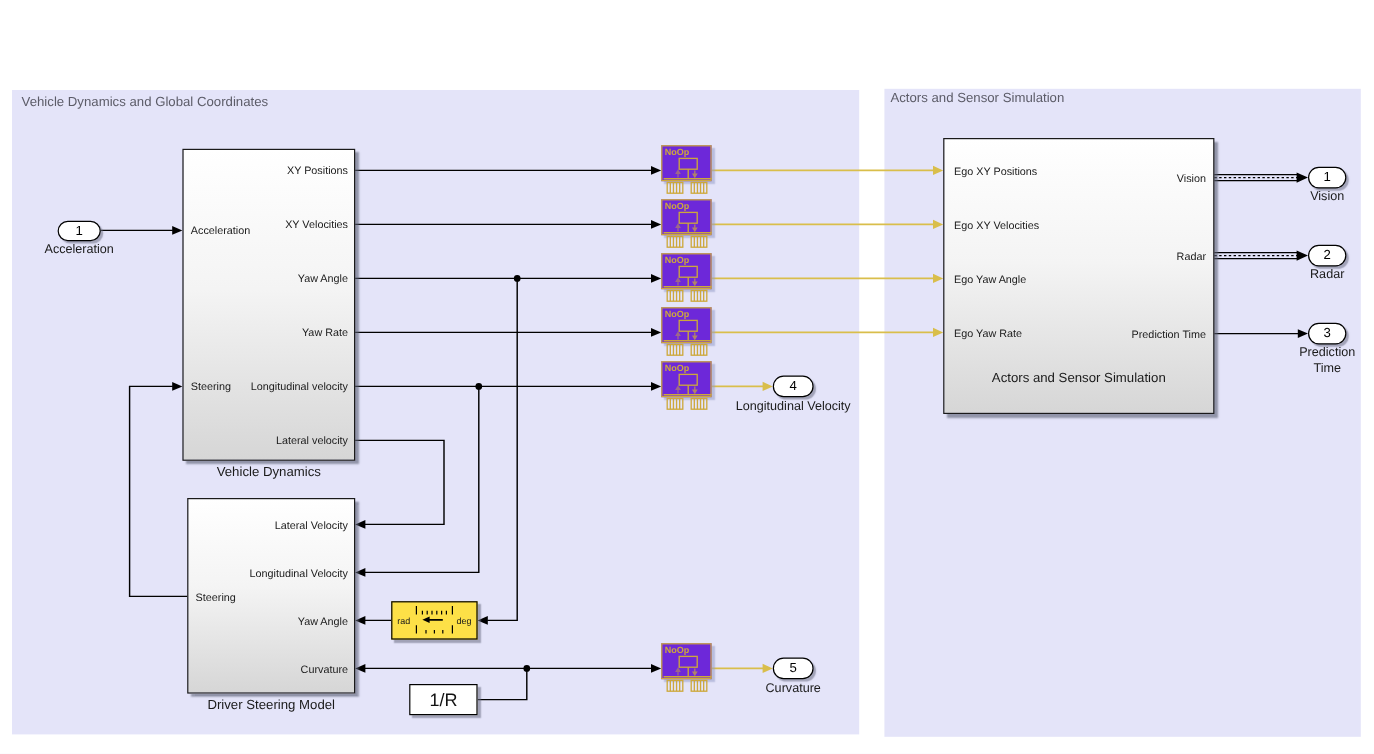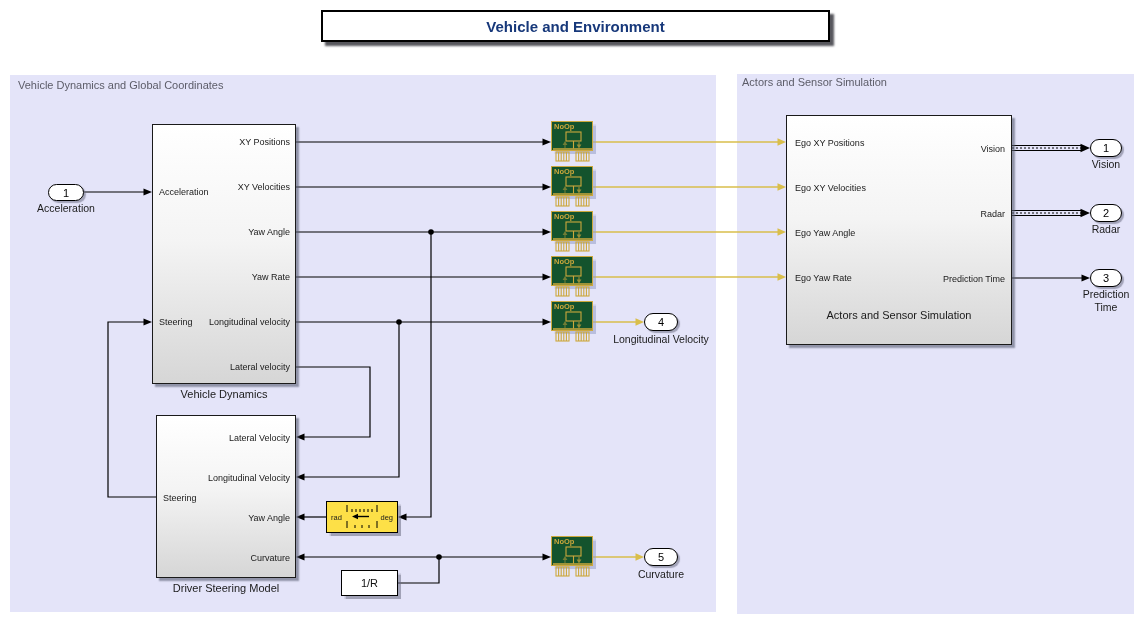--- a/index.html
+++ b/index.html
@@ -21,40 +21,37 @@
        box-shadow:3px 3px 1.5px rgba(90,95,115,.6);}
   .plabel{position:absolute;font-size:9px;color:#1a1a1a;white-space:nowrap;}
   .plabel.r{text-align:right;}
   .caption{position:absolute;font-size:11px;color:#1a1a1a;text-align:center;}
   
   .port{position:absolute;box-sizing:border-box;background:#fff;border:1.5px solid #000;
         border-radius:10px;display:flex;align-items:center;justify-content:center;
         font-size:11px;color:#000;box-shadow:2px 2px 1px rgba(105,108,130,.55);}
   .port-label{position:absolute;font-size:10.5px;color:#1a1a1a;text-align:center;line-height:1.2;}
   
-  .noop{position:absolute;box-sizing:border-box;width:42px;height:30px;background:#14532d;
+  .noop{position:absolute;box-sizing:border-box;width:42px;height:30px;background:#6d28d9;
         border:1.6px solid #CDA83C;box-shadow:2.5px 2.5px 1px rgba(150,158,200,.55);}
   .noop .nooplbl{position:absolute;left:2px;top:0px;font-size:7.5px;font-weight:bold;color:#CDA83C;}
   .noop svg{position:absolute;left:0;top:0;}
   
   .conv{position:absolute;left:326px;top:501px;width:72px;height:32px;box-sizing:border-box;
         background:#fde047;border:1.6px solid #000;box-shadow:2.5px 2.5px 1px rgba(105,108,130,.55);}
   .conv .ctext{position:absolute;top:11px;font-size:7.5px;color:#1a1a1a;}
   .gain{position:absolute;left:341px;top:570px;width:57px;height:26px;box-sizing:border-box;
         background:#fff;border:1.6px solid #000;box-shadow:2.5px 2.5px 1px rgba(105,108,130,.55);
-        display:flex;align-items:center;justify-content:center;font-size:11px;}
+        display:flex;align-items:center;justify-content:center;font-size:15px;}
 </style>
 </head>
 <body>
 
 <div id="canvas">
 
-  <div class="title-box">
-    <span>Vehicle and Environment</span>
-  </div>
 
   <div class="panel" style="left:10px;top:75px;width:706px;height:537px;"></div>
   <div class="panel" style="left:737px;top:74px;width:397px;height:540px;"></div>
   <span class="panel-label" style="left:18px;top:79px;">Vehicle Dynamics and Global Coordinates</span>
   <span class="panel-label" style="left:742px;top:76px;">Actors and Sensor Simulation</span>
 
   <svg id="wires" viewBox="0 0 1145 628">
     <g stroke="#000" stroke-width="1.2" fill="none">
 
       <path d="M84,192 H144"></path>

